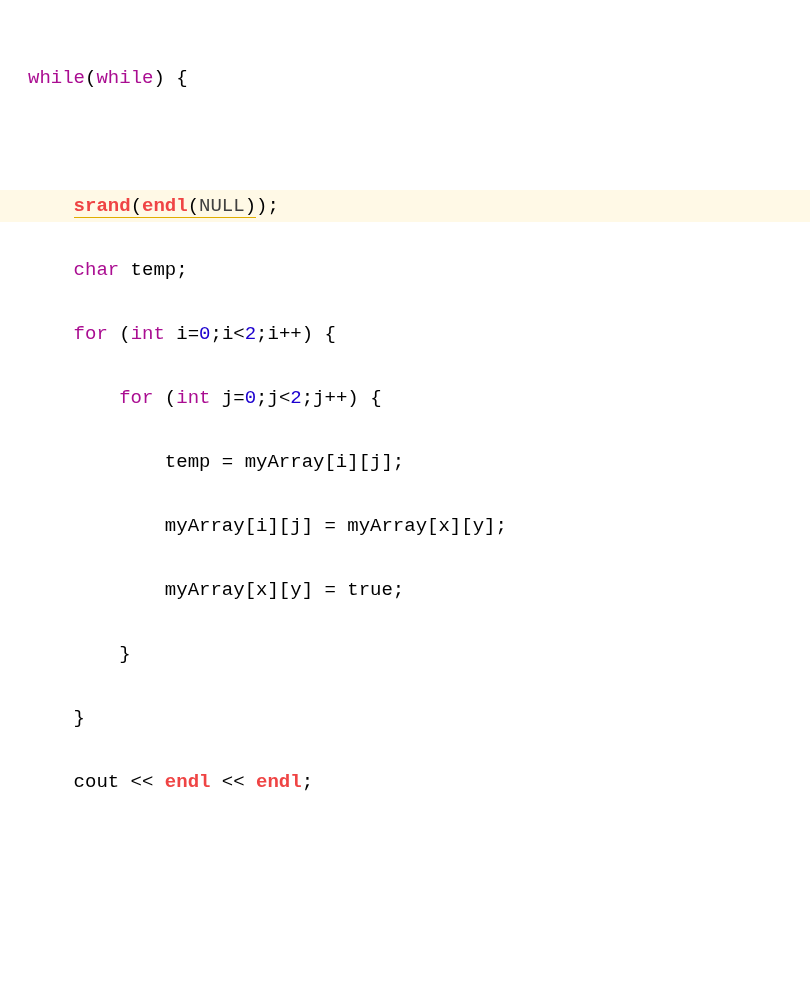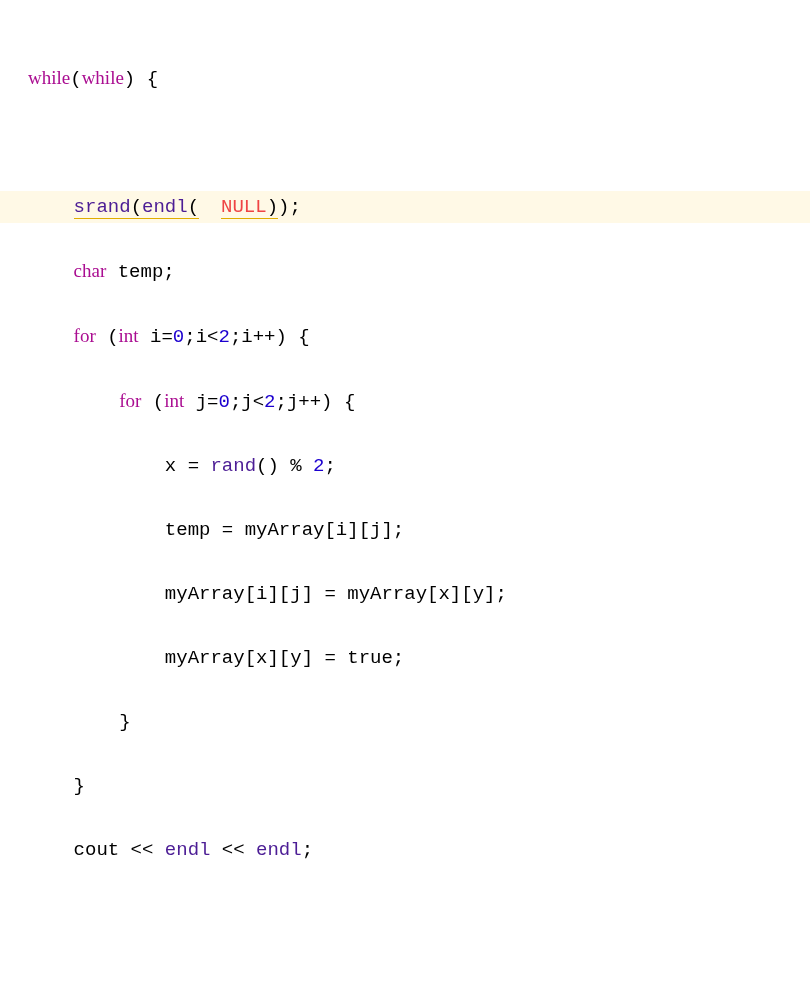--- a/index.html
+++ b/index.html
@@ -17,37 +17,36 @@
     padding-bottom: 20px;
     white-space: pre;
   }
   .line {
     padding-left: 28px;
     min-height: 32px;
   }
   .highlighted {
     background: #fff9e6;
   }
-  .kw { color: #aa0d91; font-family: Liberation Serif, serif; }         
-  .fn { color: #4c1d95; }         
-  .macro { color: #ef4444; margin-left: 22px; }      
+  .kw { color: #aa0d91; }         
+  .fn { color: #ef4444; font-weight: bold; }         
+  .macro { color: #404040; }      
   .num { color: #1c00cf; }
   .underline { border-bottom: 1px solid #e0ad00; }
 </style>
 </head>
 <body>
 
 <div class="code-container">
 <div class="line"><span class="kw">while</span><span>(</span><span class="kw">while</span><span>) {</span></div>
 <div class="line"></div>
 <div class="line highlighted">    <span class="fn underline">srand</span><span class="underline">(</span><span class="fn underline">endl</span><span class="underline">(</span><span class="macro underline">NULL</span><span class="underline">)</span><span>);</span></div>
 <div class="line">    <span class="kw">char</span><span> temp;</span></div>
 <div class="line">    <span class="kw">for</span><span> (</span><span class="kw">int</span><span> i=</span><span class="num">0</span><span>;i&lt;</span><span class="num">2</span><span>;i++) {</span></div>
 <div class="line">        <span class="kw">for</span><span> (</span><span class="kw">int</span><span> j=</span><span class="num">0</span><span>;j&lt;</span><span class="num">2</span><span>;j++) {</span></div>
-<div class="line">            <span>x = </span><span class="fn">rand</span><span>() % </span><span class="num">2</span><span>;</span></div>
 <div class="line">            <span>temp = myArray[i][j];</span></div>
 <div class="line">            <span>myArray[i][j] = myArray[x][y];</span></div>
 <div class="line">            <span>myArray[x][y] = true;</span></div>
 <div class="line">        <span>}</span></div>
 <div class="line">    <span>}</span></div>
 <div class="line">    <span>cout &lt;&lt; </span><span class="fn">endl</span><span> &lt;&lt; </span><span class="fn">endl</span><span>;</span></div>
 
 
 
 

